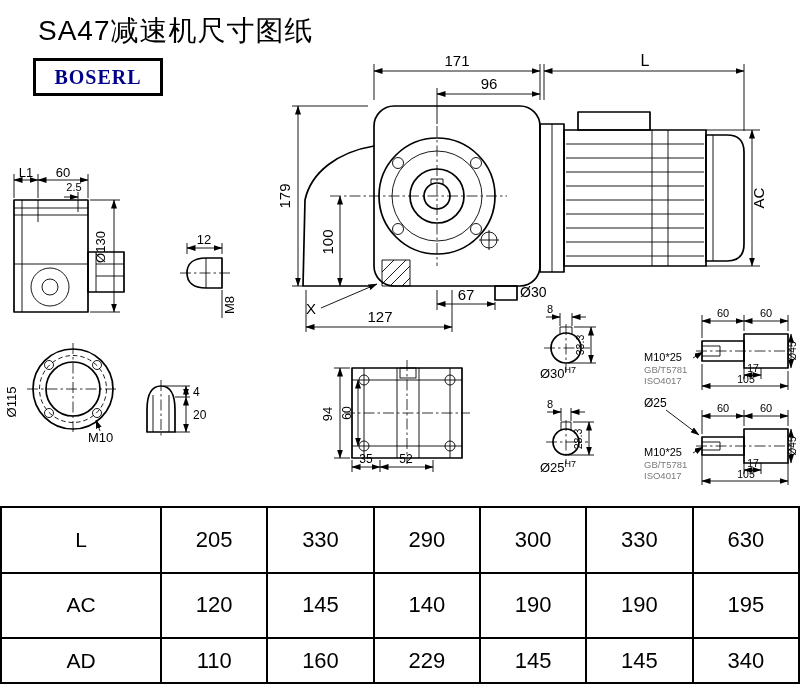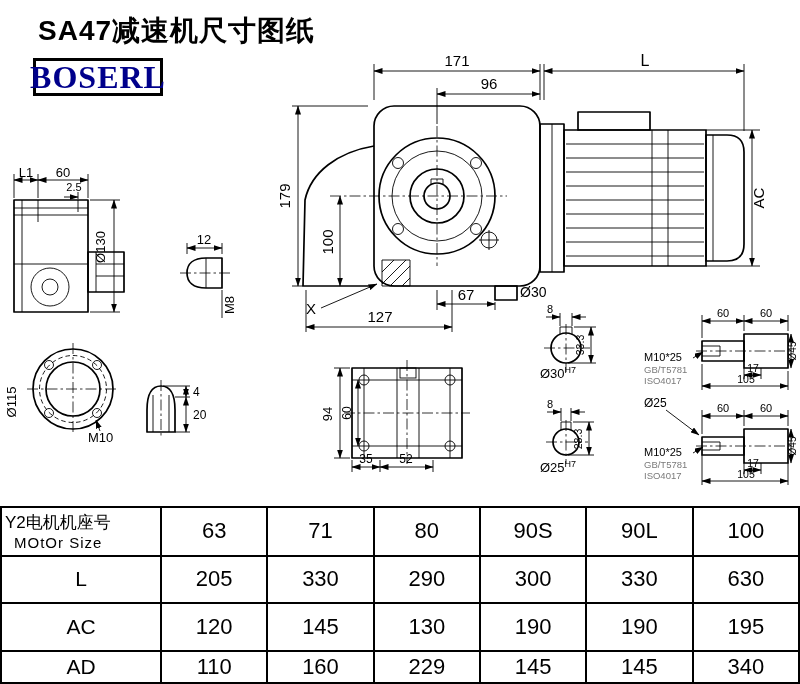--- a/index.html
+++ b/index.html
@@ -2,31 +2,31 @@
 <html><head>
 <meta charset="utf-8">
 <style>
   * { box-sizing: border-box; }
   html, body { margin: 0; padding: 0; }
   body {
     width: 800px; height: 684px; background: #fff; position: relative;
     overflow: hidden; font-family: "Liberation Sans", sans-serif; color: #000;
   }
   .title {
-    position: absolute; left: 38px; top: 12px; font-size: 28px; font-weight: bold;
+    position: absolute; left: 38px; top: 12px; font-size: 28px; font-weight: normal;
     letter-spacing: 1px; white-space: nowrap;
   }
   .logo {
     position: absolute; left: 33px; top: 58px; width: 130px; height: 38px;
     border: 3px solid #000; display: flex; align-items: center; justify-content: center;
     background: #fff;
   }
   .logo span {
     color: #00008B; font-family: "Liberation Serif", serif; font-weight: bold;
-    font-size: 32px; letter-spacing: 1px;
+    font-size: 20px; letter-spacing: 1px;
   }
   svg.drawing { position: absolute; left: 0; top: 0; }
   .ln  { fill: none; stroke: #000; stroke-width: 1.7; stroke-linejoin: round; }
   .tn  { fill: none; stroke: #000; stroke-width: 0.9; }
   .dm  { fill: none; stroke: #000; stroke-width: 0.9; }
   .cl  { fill: none; stroke: #000; stroke-width: 0.8; stroke-dasharray: 11 3 2.5 3; }
   .dsh { fill: none; stroke: #000; stroke-width: 0.9; stroke-dasharray: 4.5 3; }
   svg text { fill: #000; font-family: "Liberation Sans", sans-serif; }
   .tm { text-anchor: middle; }
   .std { fill: #7a7a7a; }
@@ -364,46 +364,34 @@
   <colgroup>
     <col style="width:160px">
       <col>
       <col>
       <col>
       <col>
       <col>
       <col>
   </colgroup>
   <tbody>
-  <tr style="height:45px">
-    <td class="hd">
-      <div class="cn">Y2电机机座号</div>
-      <div class="en">MOtOr Size</div>
-    </td>
-    <td>63</td>
-    <td>71</td>
-    <td>80</td>
-    <td>90S</td>
-    <td>90L</td>
-    <td>100</td>
-  </tr>
   <tr style="height:44px">
     <td class="rl">L</td>
     <td>205</td>
     <td>330</td>
     <td>290</td>
     <td>300</td>
     <td>330</td>
     <td>630</td>
   </tr>
   <tr style="height:44px">
     <td class="rl">AC</td>
     <td>120</td>
     <td>145</td>
-    <td>130</td>
+    <td>140</td>
     <td>190</td>
     <td>190</td>
     <td>195</td>
   </tr>
   <tr style="height:30px">
     <td class="rl">AD</td>
     <td>110</td>
     <td>160</td>
     <td>229</td>
     <td>145</td>

